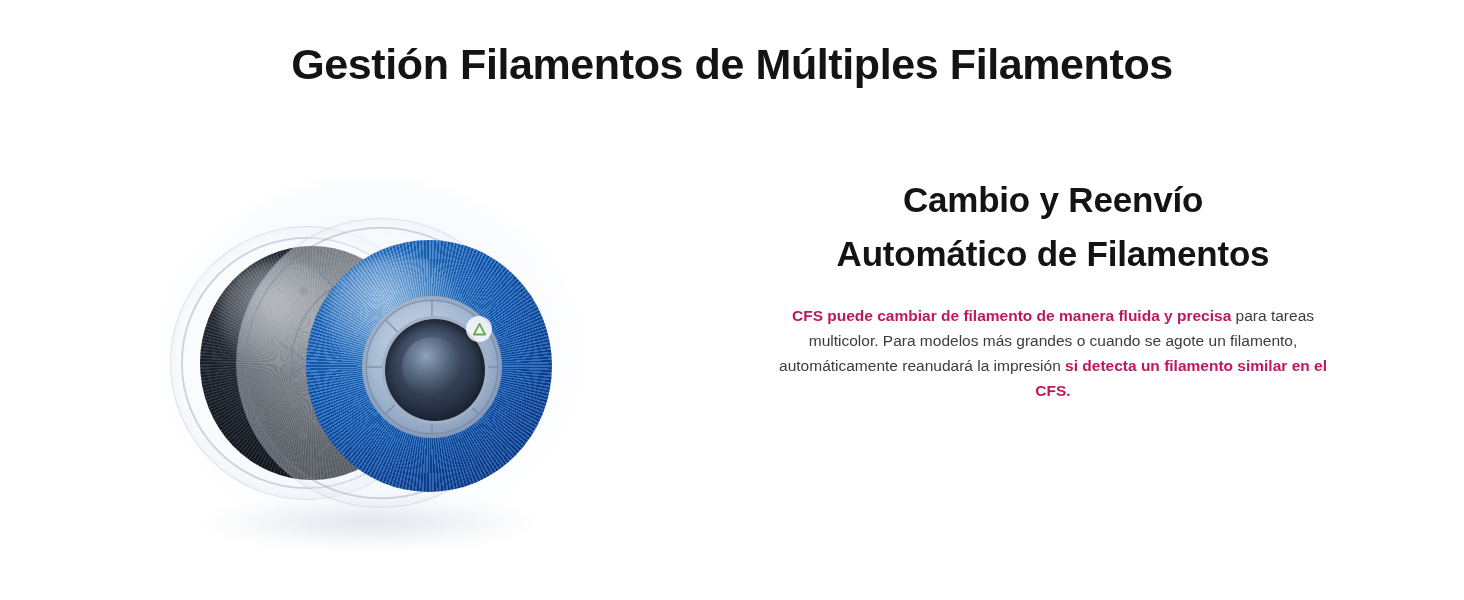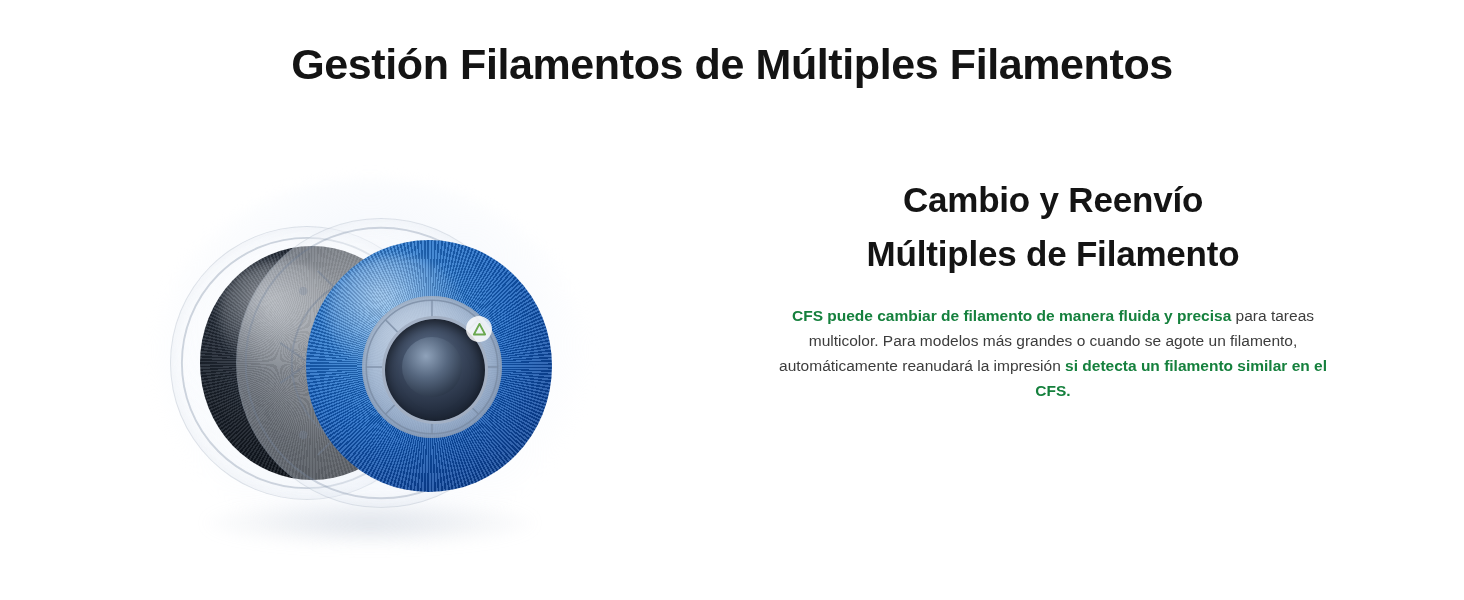--- a/index.html
+++ b/index.html
@@ -198,21 +198,21 @@
   }
   .feature-body {
     margin: 22px auto 0;
     width: 556px;
     font-size: 15.5px;
     line-height: 25px;
     color: #3c3c3c;
     text-align: center;
   }
   .feature-body b {
-    color: #15803d;
+    color: #be185d;
     font-weight: bold;
   }
 </style>
 </head>
 <body>
 
 <div class="page-title">Gestión Filamentos de Múltiples Filamentos</div>
 
 <div class="content">
 
@@ -293,20 +293,20 @@
         </svg>
       </div>
 
     </div>
   </div>
 
   <div class="text-column">
 
     <div class="feature-heading">
       <span class="hl">Cambio y Reenvío</span>
-      <span class="hl">Múltiples de Filamento</span>
+      <span class="hl">Automático de Filamentos</span>
     </div>
 
     <p class="feature-body"><b>CFS puede cambiar de filamento de manera fluida y precisa</b><span> para tareas multicolor. Para modelos más grandes o cuando se agote un filamento, automáticamente reanudará la impresión </span><b>si detecta un filamento similar en el CFS.</b></p>
 
   </div>
 
 </div>
 
 </body></html>

